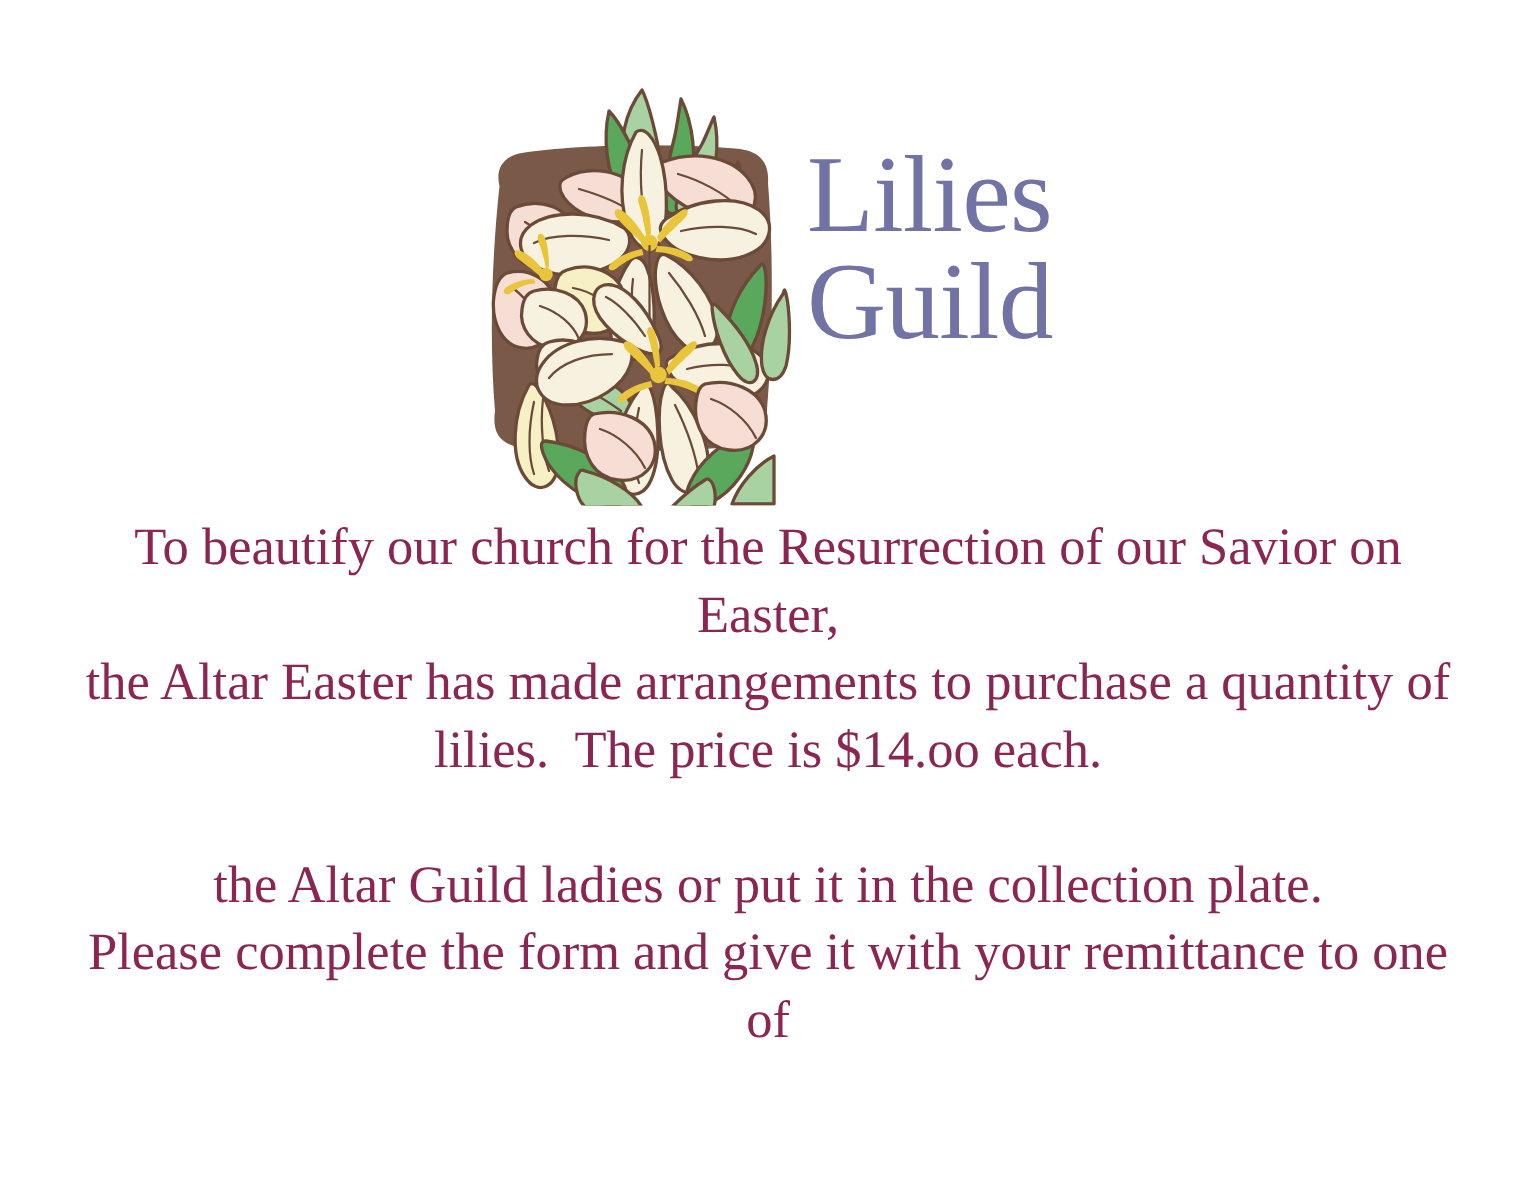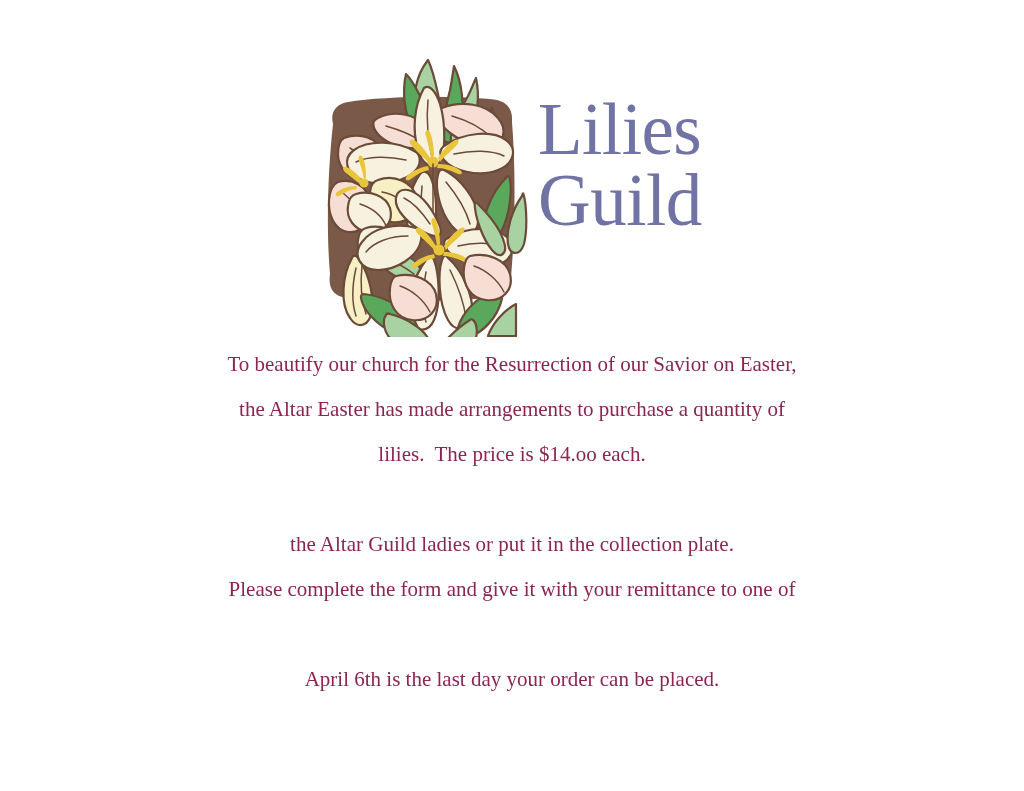--- a/index.html
+++ b/index.html
@@ -67,21 +67,21 @@
   
   .copy {
     position: absolute;
     left: 50%;
     transform: translateX(-50%);
     top: 342px;
     width: 930px;
     text-align: center;
     color: #8b2552;
     font-family: "Liberation Serif", "DejaVu Serif", serif;
-    font-size: 21px;
+    font-size: 35px;
     line-height: 45px;
   }
   .copy p {
     margin: 0;
     padding: 0;
   }
   .copy .para-gap { height: 45px; }
   .copy .line { display: block; white-space: pre-wrap; }
 </style>
 </head>
@@ -231,19 +231,16 @@
 
     <div class="para-gap"></div>
 
     <p>
       <span class="line">the Altar Guild ladies or put it in the collection plate.</span>
       <span class="line">Please complete the form and give it with your remittance to one of</span>
     </p>
 
     <div class="para-gap"></div>
 
-    <p>
-      <span class="line">April 6th is the last day your order can be placed.</span>
-    </p>
 
   </div>
 
 </div>
 
 </body></html>

